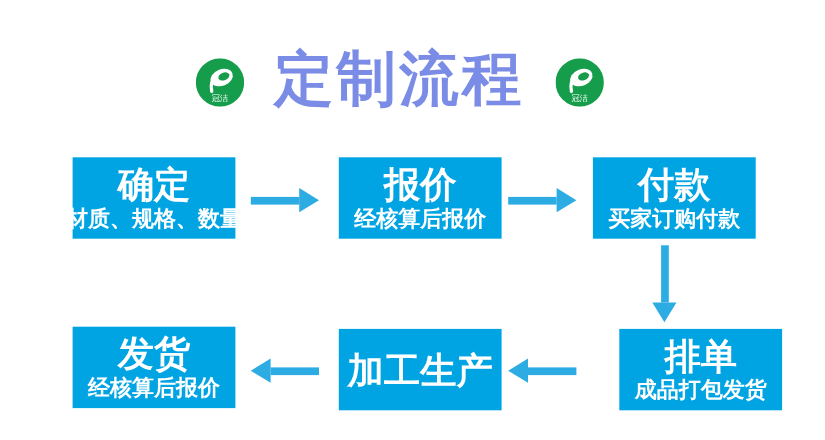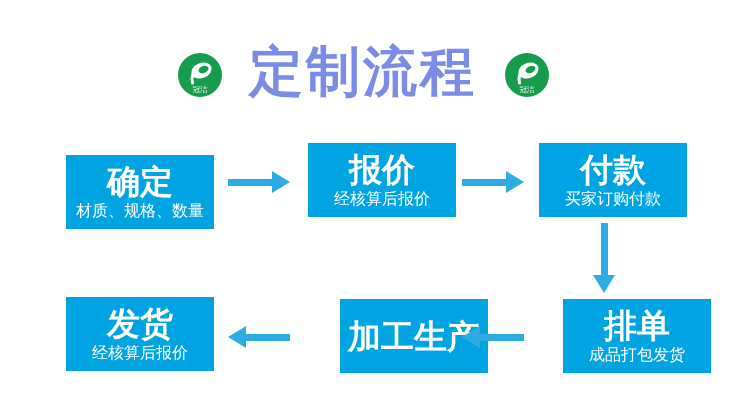--- a/index.html
+++ b/index.html
@@ -32,27 +32,27 @@
     position: absolute;
     width: 148px; height: 74px;
     background: var(--box-color);
     color: #ffffff;
     display: flex; flex-direction: column;
     align-items: center; justify-content: center;
     gap: 5px;
     text-align: center;
   }
   .step-title  { font-size: 33px; font-weight: 700; line-height: 1; white-space: nowrap; }
-  .step-sub    { font-size: 16px; font-weight: 400; line-height: 1; white-space: nowrap; }
+  .step-sub    { font-size: 20px; font-weight: 700; line-height: 1; white-space: nowrap; }
 
-  .pos-1 { left: 66px;  top: 143px; margin-top: 12px; }
+  .pos-1 { left: 66px;  top: 143px; }
   .pos-2 { left: 308px; top: 143px; }
   .pos-3 { left: 539px; top: 143px; }
   .pos-4 { left: 563px; top: 299px; text-align: right; }
-  .pos-5 { left: 308px; top: 299px; margin-left: 32px; }
+  .pos-5 { left: 308px; top: 299px; }
   .pos-6 { left: 66px;  top: 297px; }
 
   
   .arrow { position: absolute; display: flex; align-items: center; }
   .arrow .shaft-h { width: 44px; height: 7px; background: var(--arrow-color); }
   .arrow .head-r  { width: 0; height: 0; border-left: 18px solid var(--arrow-color);
                     border-top: 11px solid transparent; border-bottom: 11px solid transparent; }
   .arrow .head-l  { width: 0; height: 0; border-right: 18px solid var(--arrow-color);
                     border-top: 11px solid transparent; border-bottom: 11px solid transparent; }
   .arrow-v { position: absolute; display: flex; flex-direction: column; align-items: center; }

